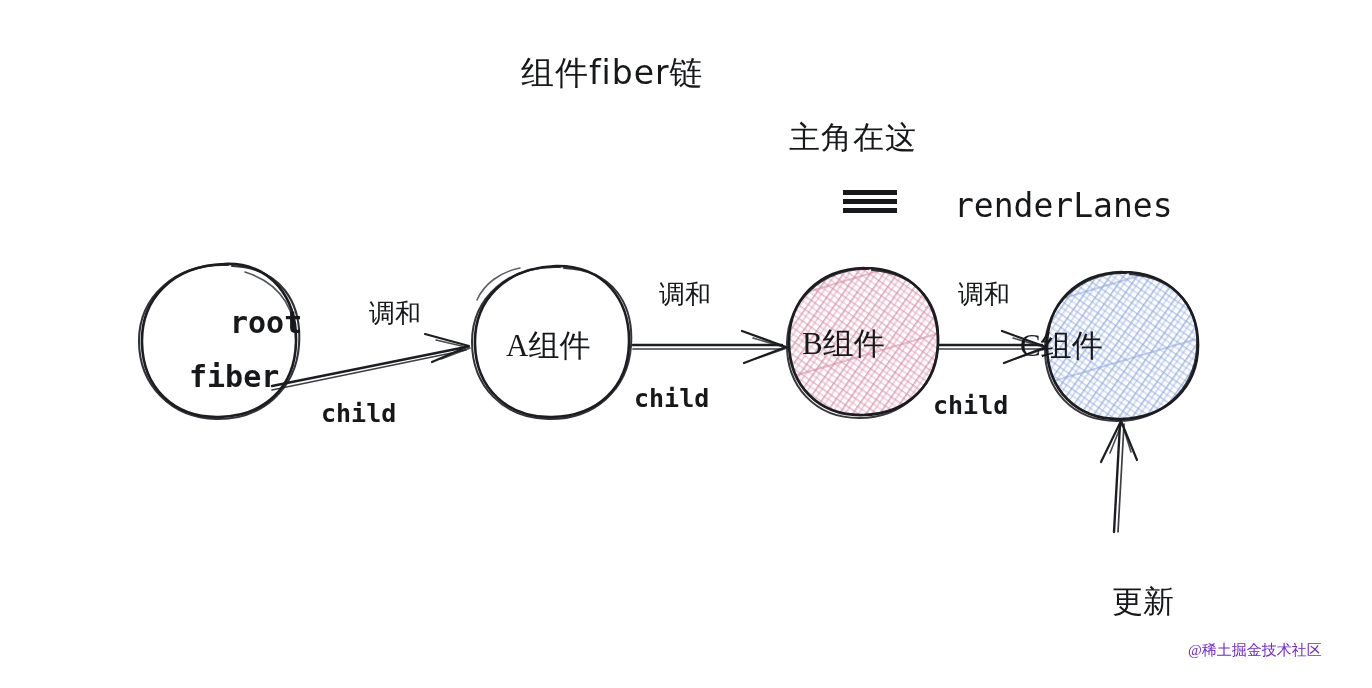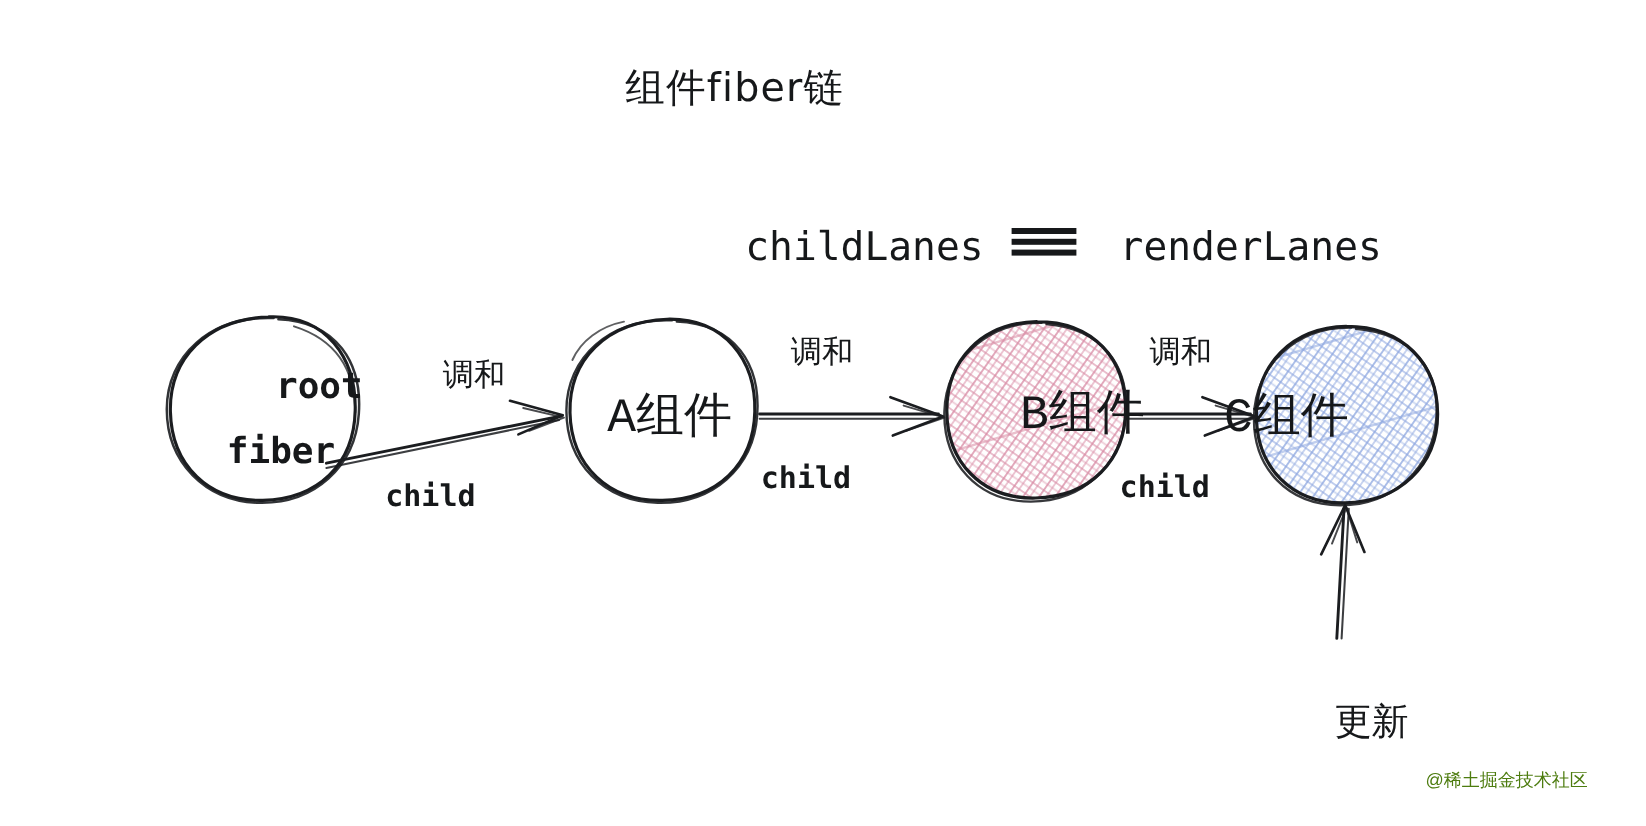--- a/index.html
+++ b/index.html
@@ -42,40 +42,40 @@
     font-family: "DejaVu Sans Mono", monospace;
     font-size: 33px;
     letter-spacing: 0px;
   }
   .node-label-mono {
     font-family: "DejaVu Sans Mono", monospace;
     font-size: 30px;
     font-weight: 700;
   }
   .node-label-cjk {
-    font-family: Liberation Mono, monospace;
-    font-size: 40px;
+    font-family: Liberation Serif, serif;
+    font-size: 31px;
   }
   .edge-cjk {
     font-family: "DejaVu Sans", sans-serif;
     font-size: 26px;
   }
   .edge-mono {
     font-family: "DejaVu Sans Mono", monospace;
     font-size: 25px;
     font-weight: 700;
   }
   .update-cjk {
     font-family: Liberation Sans, sans-serif;
     font-size: 31px;
   }
   .watermark {
-    font-family: Liberation Sans, sans-serif;
+    font-family: Liberation Serif, serif;
     font-size: 15px;
-    color: #4d7c0f;
+    color: #6d28d9;
   }
   .eqbar {
     position: absolute;
     background: #16181a;
     height: 5px;
   }
 </style>
 </head>
 <body>
 
@@ -161,37 +161,37 @@
     <g>
       <line x1="1114" y1="532" x2="1120" y2="424" stroke="#1b1d20" stroke-width="2.4" stroke-linecap="round"></line>
       <line x1="1118" y1="532" x2="1124" y2="424" stroke="#1b1d20" stroke-width="1.7" stroke-linecap="round" opacity="0.85"></line>
       <path d="M1101 462 L1121 421 L1137 460" fill="none" stroke="#1b1d20" stroke-width="2.2" stroke-linecap="round" stroke-linejoin="round"></path>
       <path d="M1110 453 L1122 423 L1131 452" fill="none" stroke="#1b1d20" stroke-width="1.6" stroke-linecap="round" stroke-linejoin="round" opacity="0.8"></path>
     </g>
   </svg>
 
   <div class="txt cjk-title" style="left:521px; top:56px;">组件fiber链</div>
 
-
-  <div class="txt mono-lane" style="left:621px; top:189px;">childLanes</div>
+  <div class="txt cjk-sub" style="left:789px; top:122px;">主角在这</div>
+
 
   <div style="position:absolute; left:843px; top:190px; width:54px; height:24px;">
     <div class="eqbar" style="left:0; top:0;   width:54px;"></div>
     <div class="eqbar" style="left:0; top:9px; width:54px;"></div>
     <div class="eqbar" style="left:0; top:18px;width:54px;"></div>
   </div>
 
-  <div class="txt mono-lane" style="left:933px; top:189px;">renderLanes</div>
+  <div class="txt mono-lane" style="left:954px; top:189px;">renderLanes</div>
 
   <div class="txt node-label-mono" style="left:186px; top:308px;margin-left:44px;">root</div>
   <div class="txt node-label-mono" style="left:178px; top:362px;margin-left:11px;">fiber</div>
 
   <div class="txt node-label-cjk" style="left:506px; top:330px;">A组件</div>
 
-  <div class="txt node-label-cjk" style="left:850px; top:328px;">B组件</div>
+  <div class="txt node-label-cjk" style="left:802px; top:328px;">B组件</div>
 
   <div class="txt node-label-cjk" style="left:1020px; top:330px;">C组件</div>
 
   <div class="txt edge-cjk" style="left:369px; top:300px;">调和</div>
   <div class="txt edge-mono" style="left:321px; top:401px;">child</div>
 
   <div class="txt edge-cjk" style="left:659px; top:281px;">调和</div>
   <div class="txt edge-mono" style="left:634px; top:386px;">child</div>
 
   <div class="txt edge-cjk" style="left:958px; top:281px;">调和</div>

